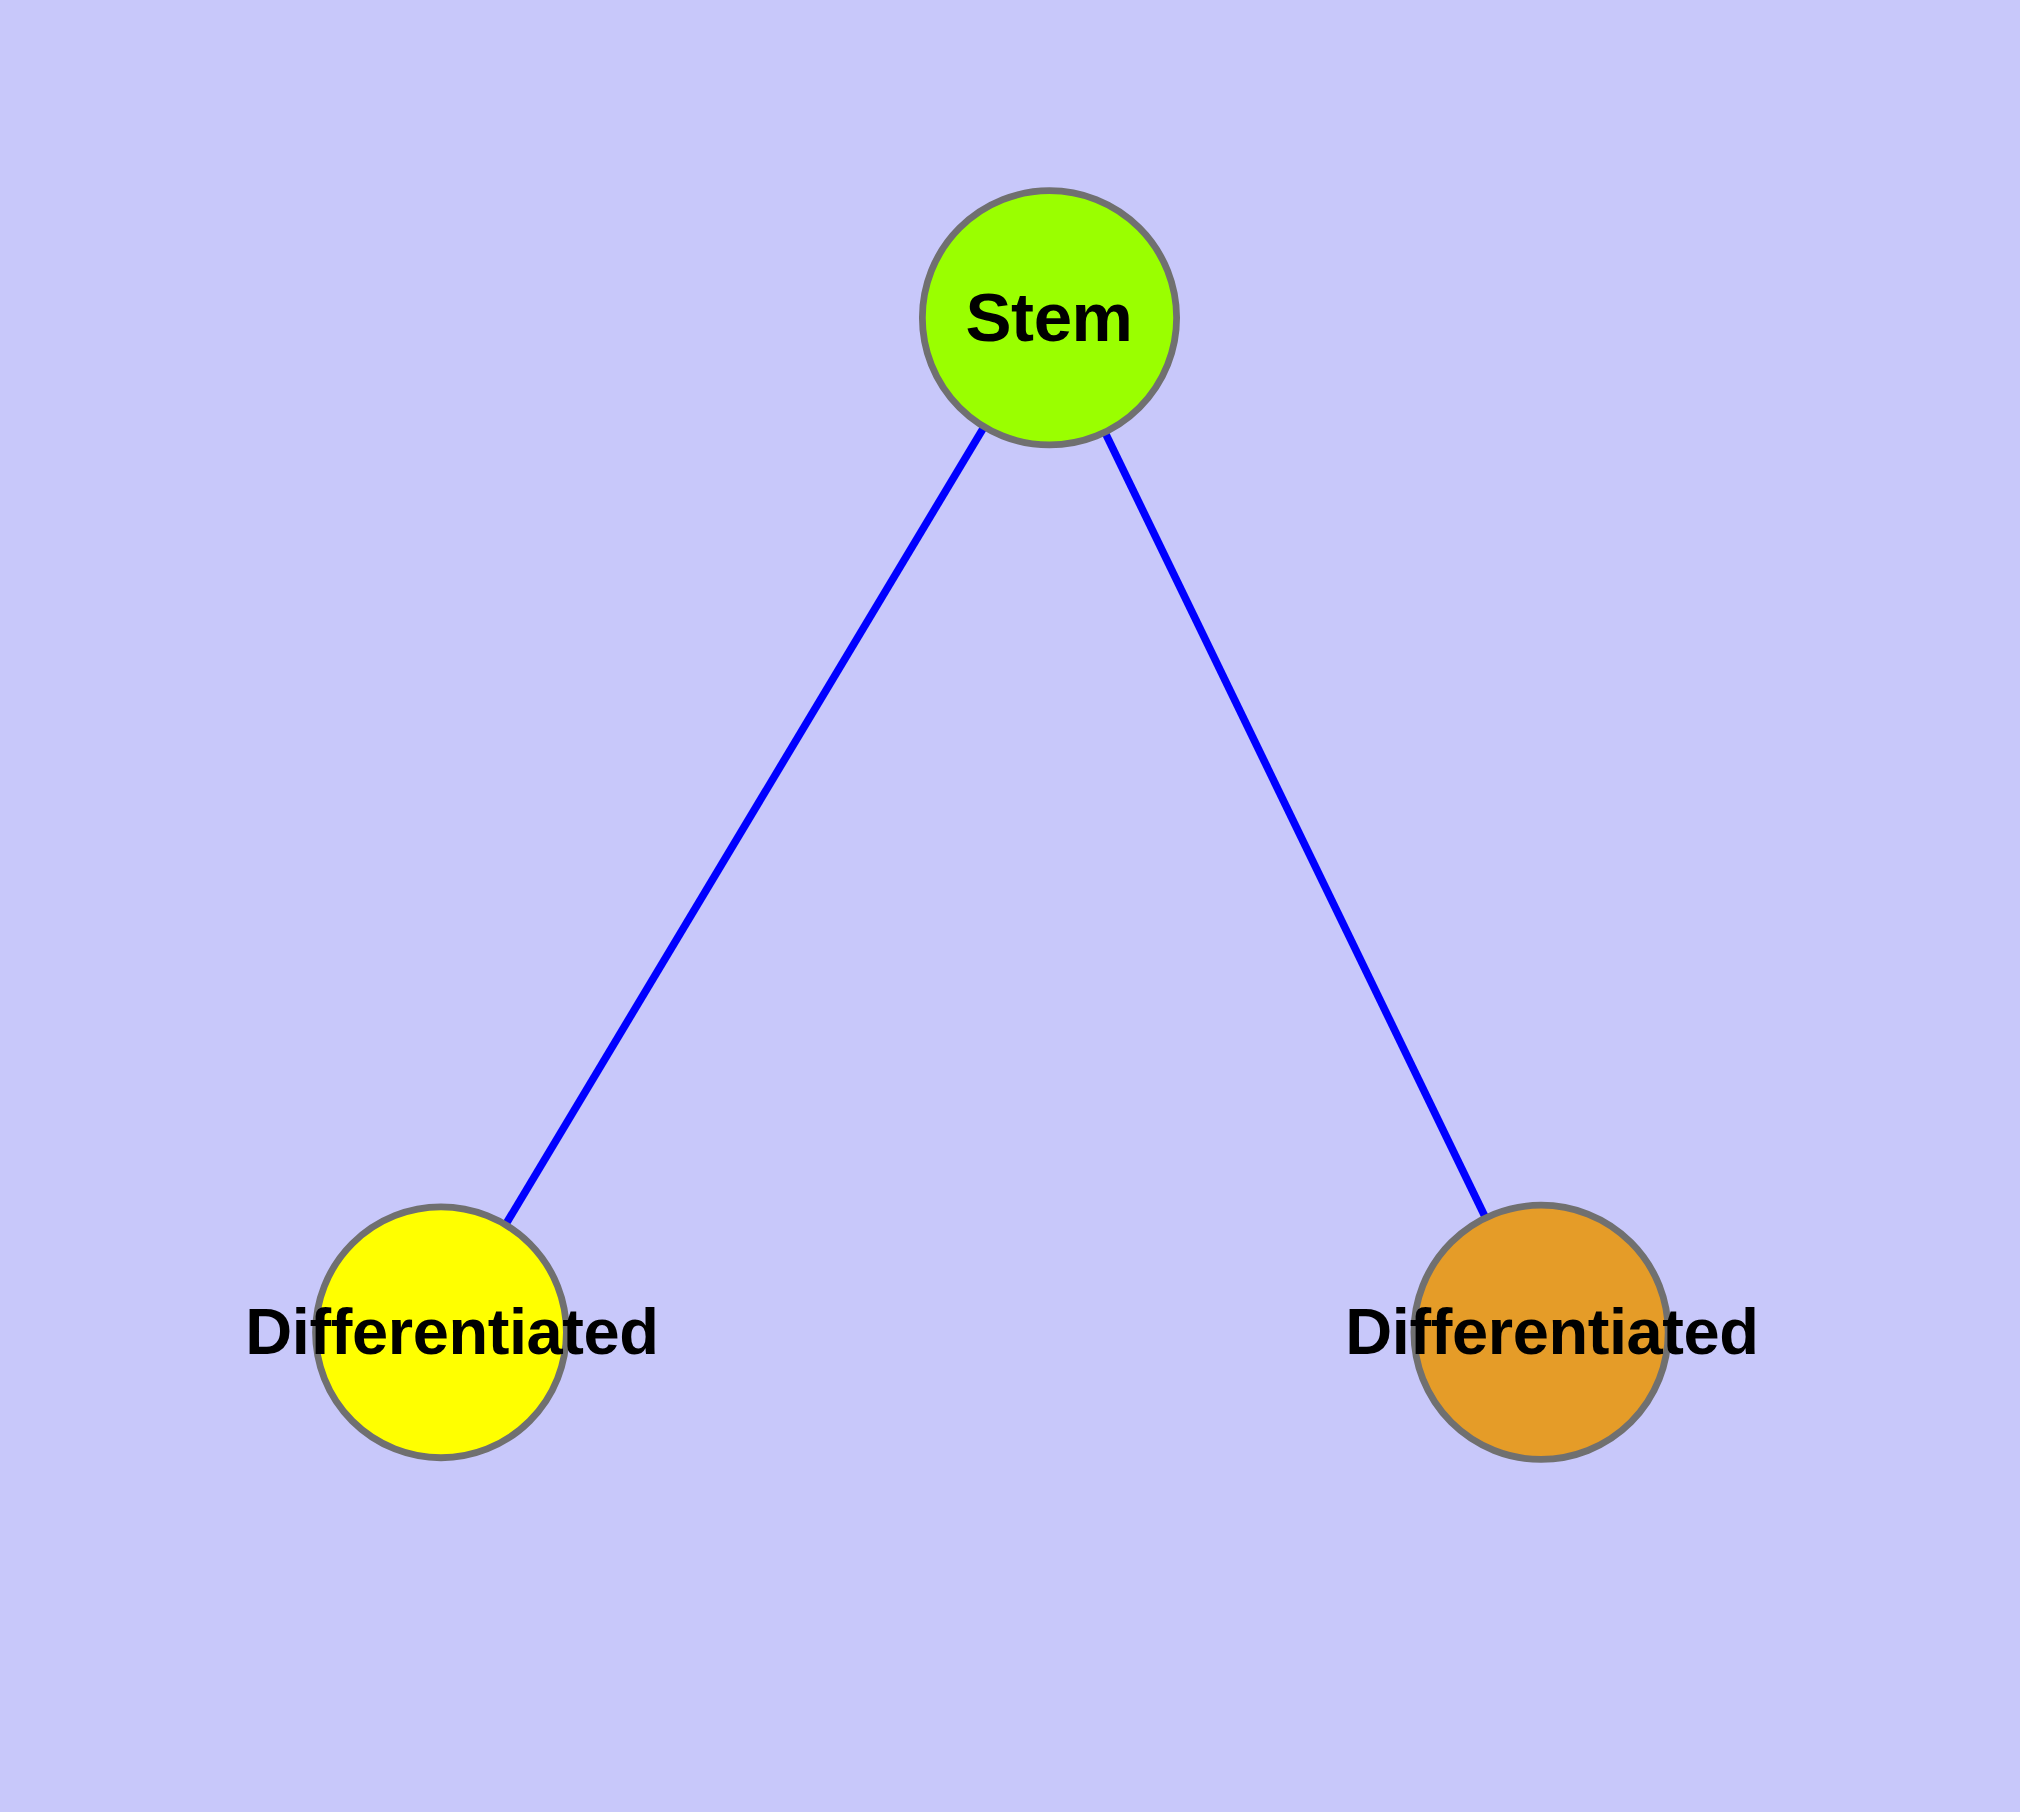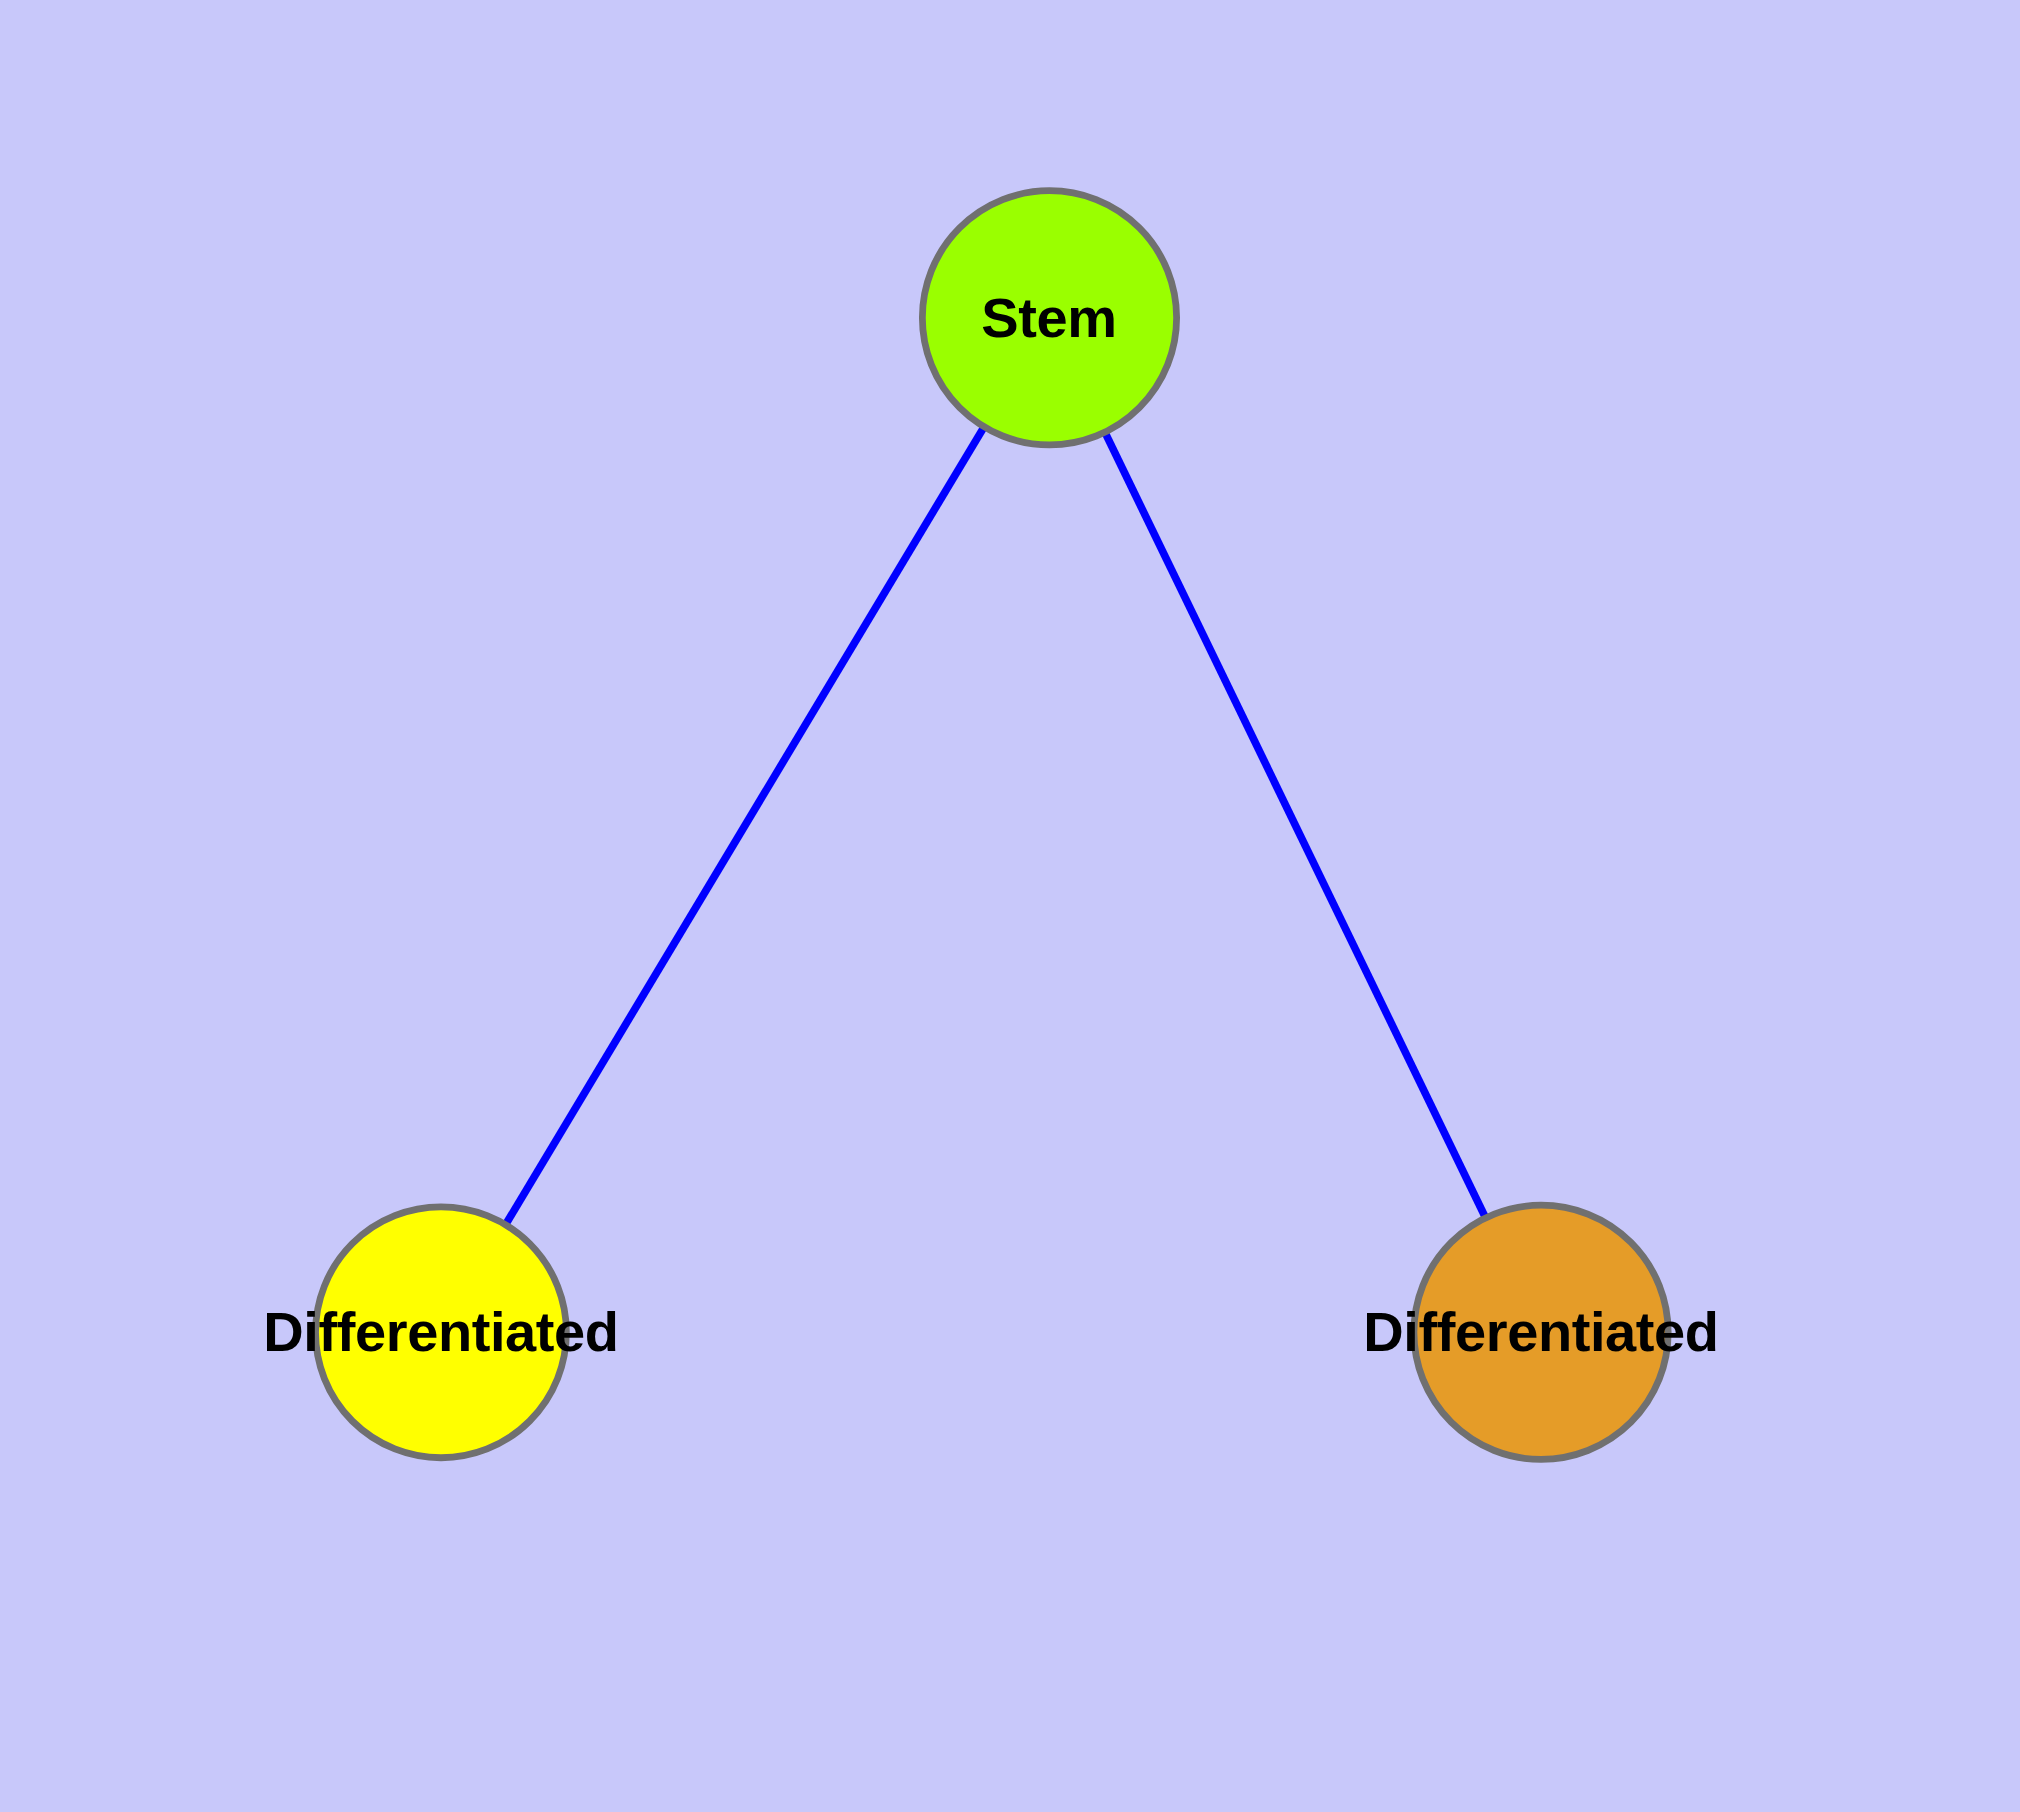--- a/index.html
+++ b/index.html
@@ -31,22 +31,22 @@
     position: absolute;
     text-align: center;
     font-weight: bold;
     color: #000000;
     white-space: pre;
     line-height: 1.07;
     letter-spacing: -0.4px;
     pointer-events: none;
     transform: translate(-50%, -50%);
   }
-  .node-label.stem-label { font-size: 56px; }
-  .node-label.diff-label { font-size: 56px; }
+  .node-label.stem-label { font-size: 69px; }
+  .node-label.diff-label { font-size: 65px; margin-left: 11px; }
 </style>
 </head>
 <body>
 
 <div id="canvas" style="width: 2021px; height: 1812px;">
 
   <div id="graph-bg" style="background: rgb(200, 200, 250); width: 2021px; height: 1812px;"></div>
 
   <svg id="graph-svg" viewBox="0 0 2384 2138" xmlns="http://www.w3.org/2000/svg" style="width: 2021px; height: 1812px;">
     <g>

